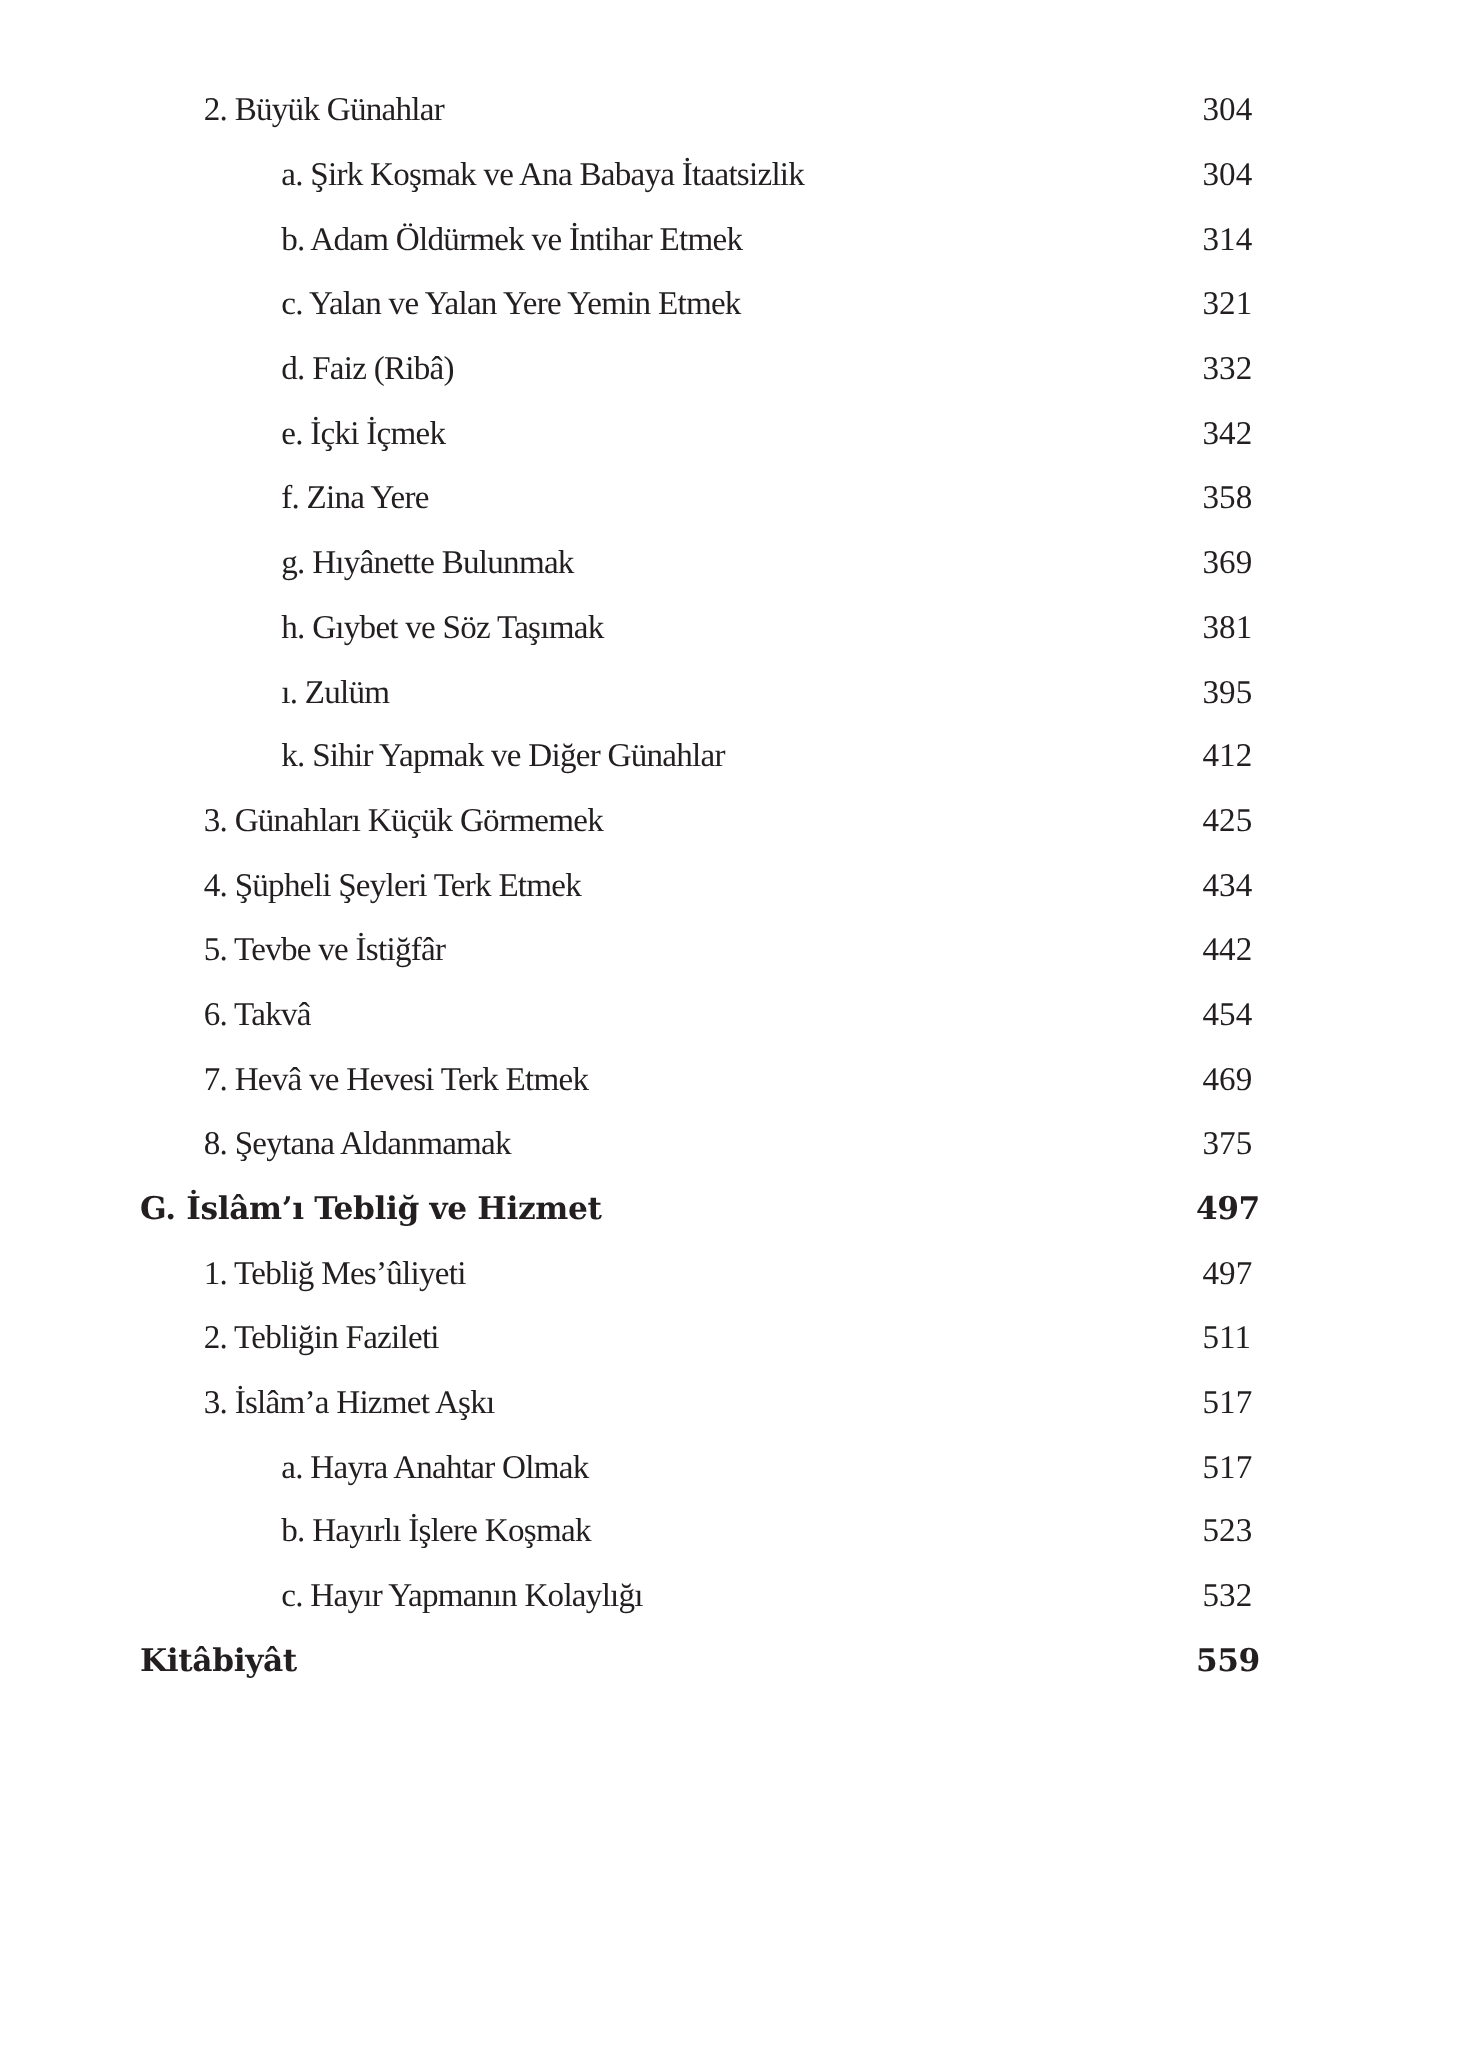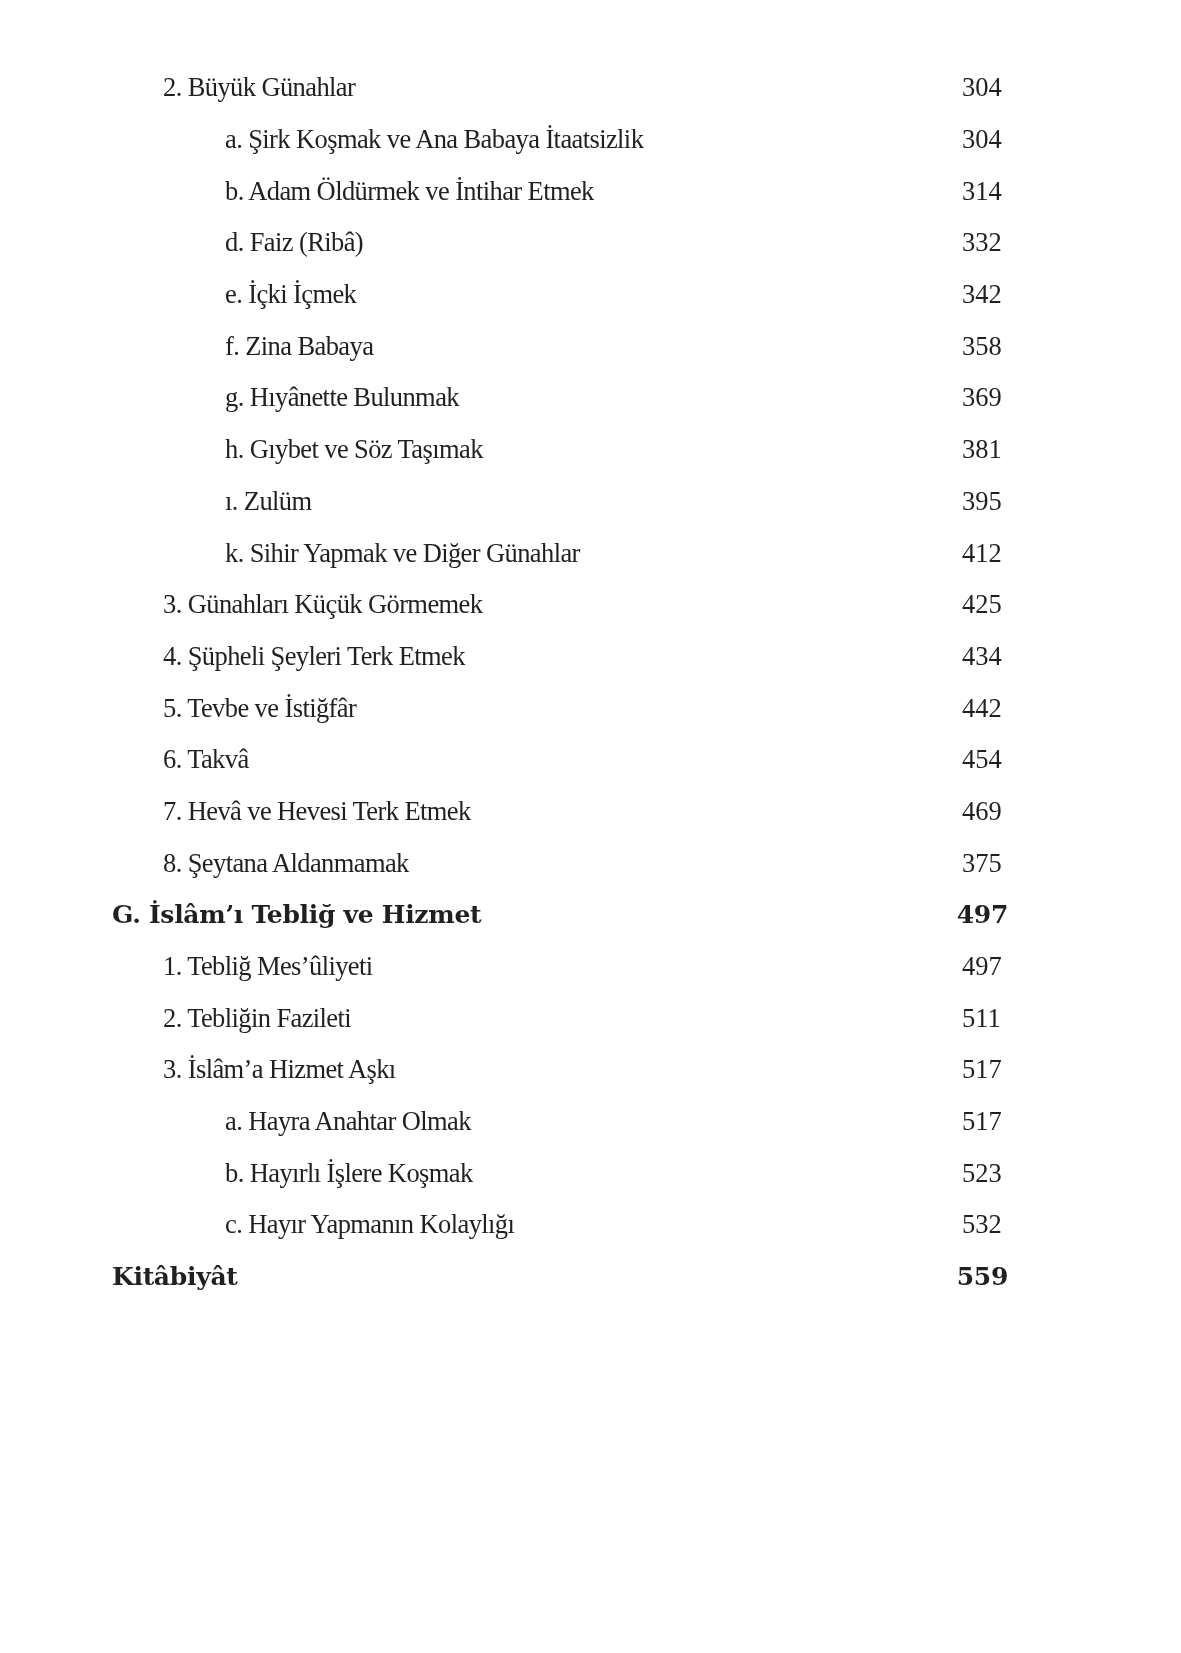--- a/index.html
+++ b/index.html
@@ -57,31 +57,36 @@
       <span class="label">a. Şirk Koşmak ve Ana Babaya İtaatsizlik</span>
       <span class="leader"></span>
       <span class="page">304</span>
     </div>
   <div class="row lvl2">
       <span class="label">b. Adam Öldürmek ve İntihar Etmek</span>
       <span class="leader"></span>
       <span class="page">314</span>
     </div>
   <div class="row lvl2">
+      <span class="label">c. Yalan ve Yalan Yere Yemin Etmek</span>
+      <span class="leader"></span>
+      <span class="page">321</span>
+    </div>
+  <div class="row lvl2">
       <span class="label">d. Faiz (Ribâ)</span>
       <span class="leader"></span>
       <span class="page">332</span>
     </div>
   <div class="row lvl2">
       <span class="label">e. İçki İçmek</span>
       <span class="leader"></span>
       <span class="page">342</span>
     </div>
   <div class="row lvl2">
-      <span class="label">f. Zina Babaya</span>
+      <span class="label">f. Zina Yere</span>
       <span class="leader"></span>
       <span class="page">358</span>
     </div>
   <div class="row lvl2">
       <span class="label">g. Hıyânette Bulunmak</span>
       <span class="leader"></span>
       <span class="page">369</span>
     </div>
   <div class="row lvl2">
       <span class="label">h. Gıybet ve Söz Taşımak</span>

